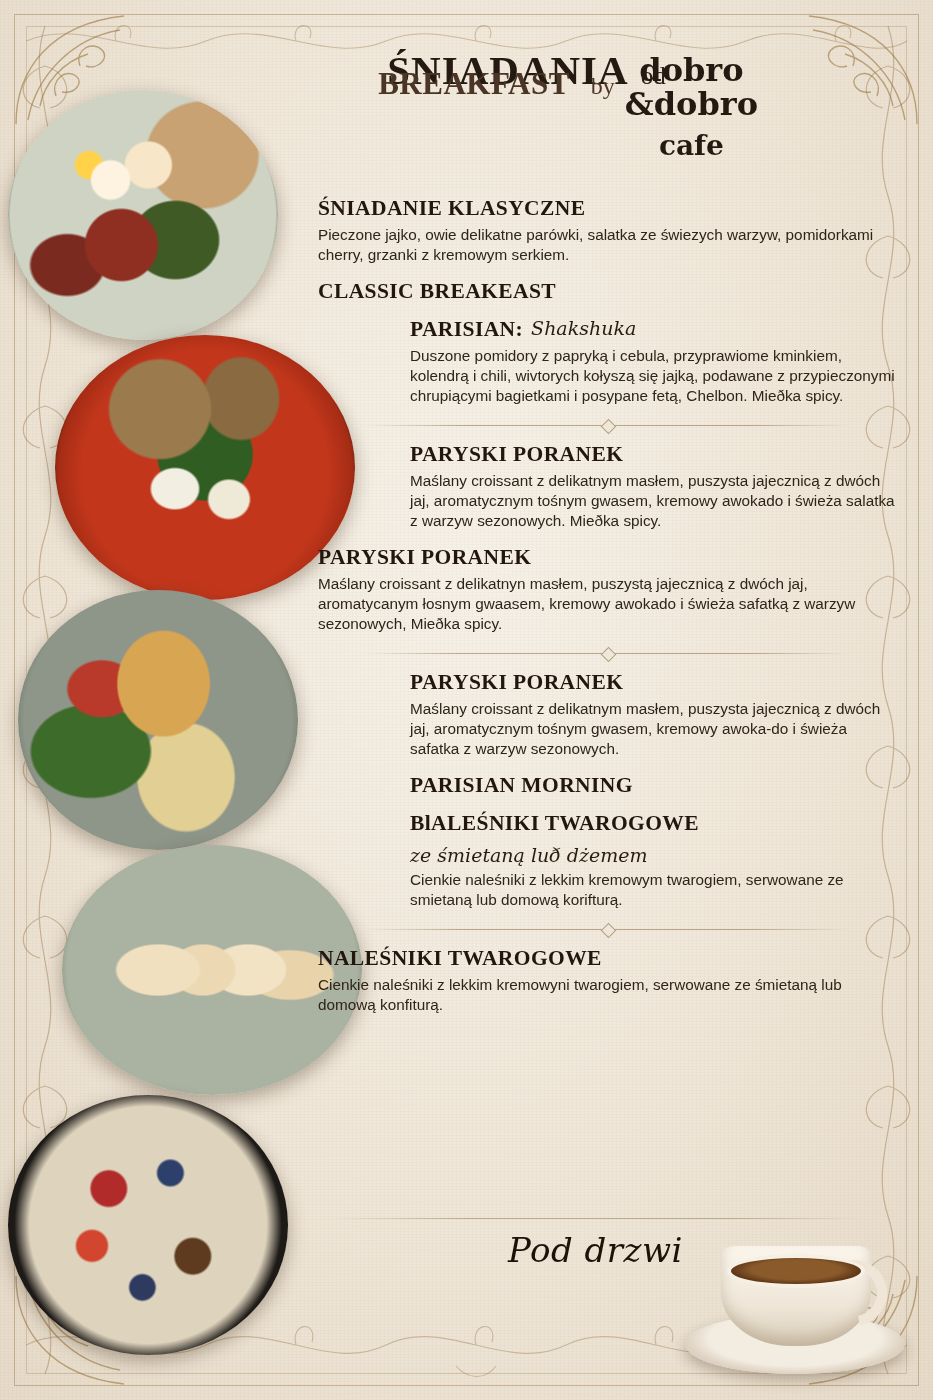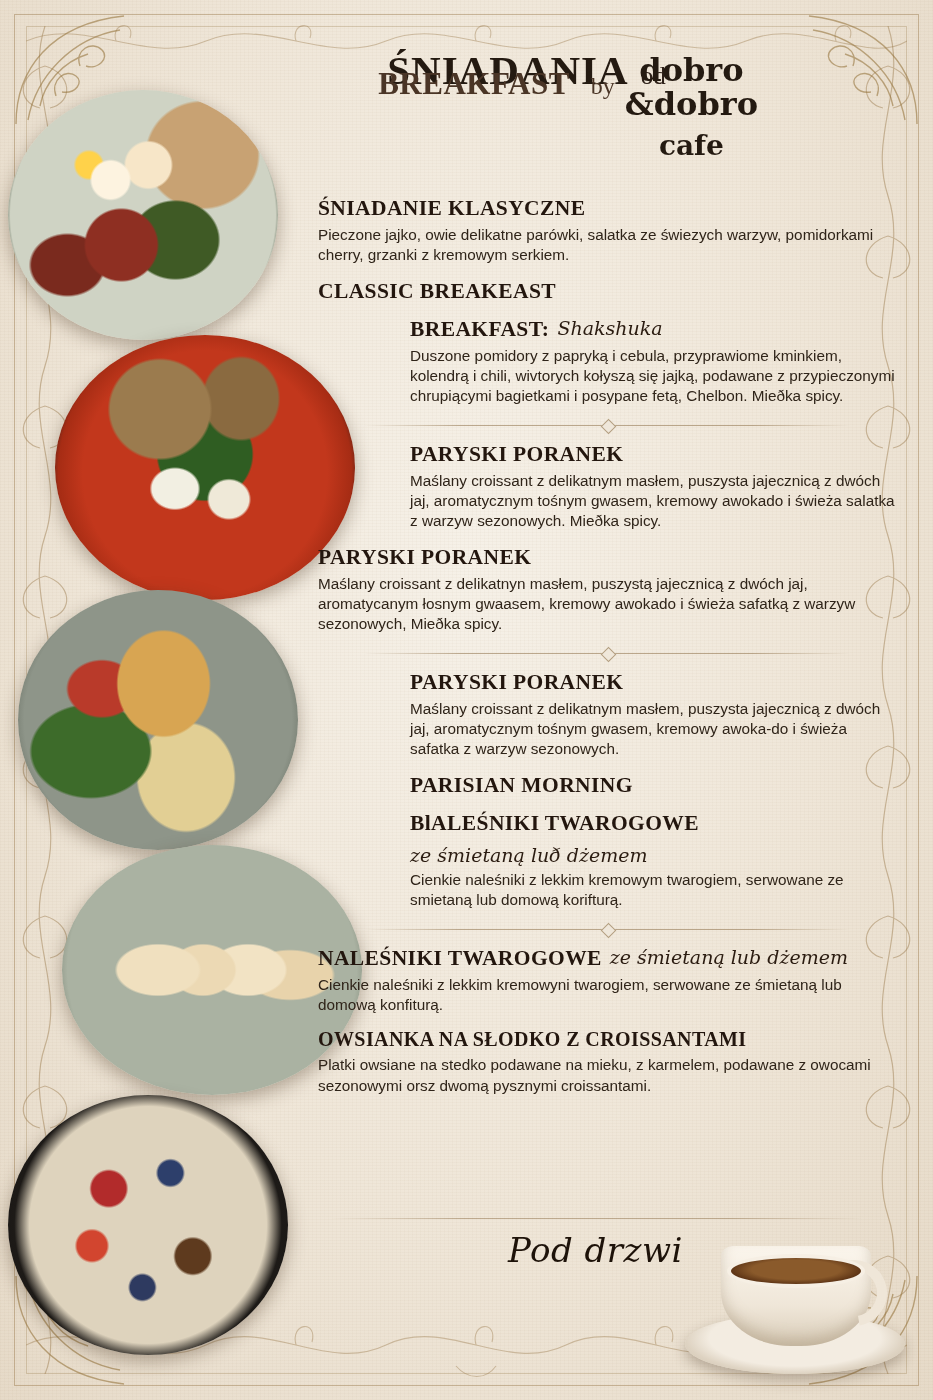--- a/index.html
+++ b/index.html
@@ -476,21 +476,21 @@
     </div>
 
     <div class="item">
       <div class="item-head">
         <span class="item-name">CLASSIC BREAKEAST</span>
       </div>
     </div>
 
     <div class="item indent">
       <div class="item-head">
-        <span class="item-name">BREAKFAST:</span>
+        <span class="item-name">PARISIAN:</span>
         <span class="item-sub">Shakshuka</span>
       </div>
       <div class="item-desc">Duszone pomidory z papryką i cebula, przyprawiome kminkiem, kolendrą i chili, wivtorych kołyszą się jajką, podawane z przypieczonymi chrupiącymi bagietkami i posypane fetą, Chelbon. Mieðka spicy.</div>
     </div>
 
     <div class="divider"></div>
 
     <div class="item indent">
       <div class="item-head">
         <span class="item-name">PARYSKI PORANEK</span>
@@ -526,31 +526,24 @@
         <span class="item-sub">ze śmietaną luð dżemem</span>
       </div>
       <div class="item-desc">Cienkie naleśniki z lekkim kremowym twarogiem, serwowane ze smietaną lub domową korifturą.</div>
     </div>
 
     <div class="divider"></div>
 
     <div class="item">
       <div class="item-head">
         <span class="item-name">NALEŚNIKI TWAROGOWE</span>
-        <span class="item-sub">ze śmietaną lub dżemem</span>
       </div>
       <div class="item-desc">Cienkie naleśniki z lekkim kremowyni twarogiem, serwowane ze śmietaną lub domową konfiturą.</div>
     </div>
 
-    <div class="item">
-      <div class="item-head">
-        <span class="item-name sm">OWSIANKA NA SŁODKO Z CROISSANTAMI</span>
-      </div>
-      <div class="item-desc">Platki owsiane na stedko podawane na mieku, z karmelem, podawane z owocami sezonowymi orsz dwomą pysznymi croissantami.</div>
-    </div>
 
   </div>
 
   <div class="footer-rule"></div>
   <div class="footer-note">
     <span class="txt">Pod drzwi</span>
   </div>
 
   <div class="coffee">
     <div class="saucer"></div>

